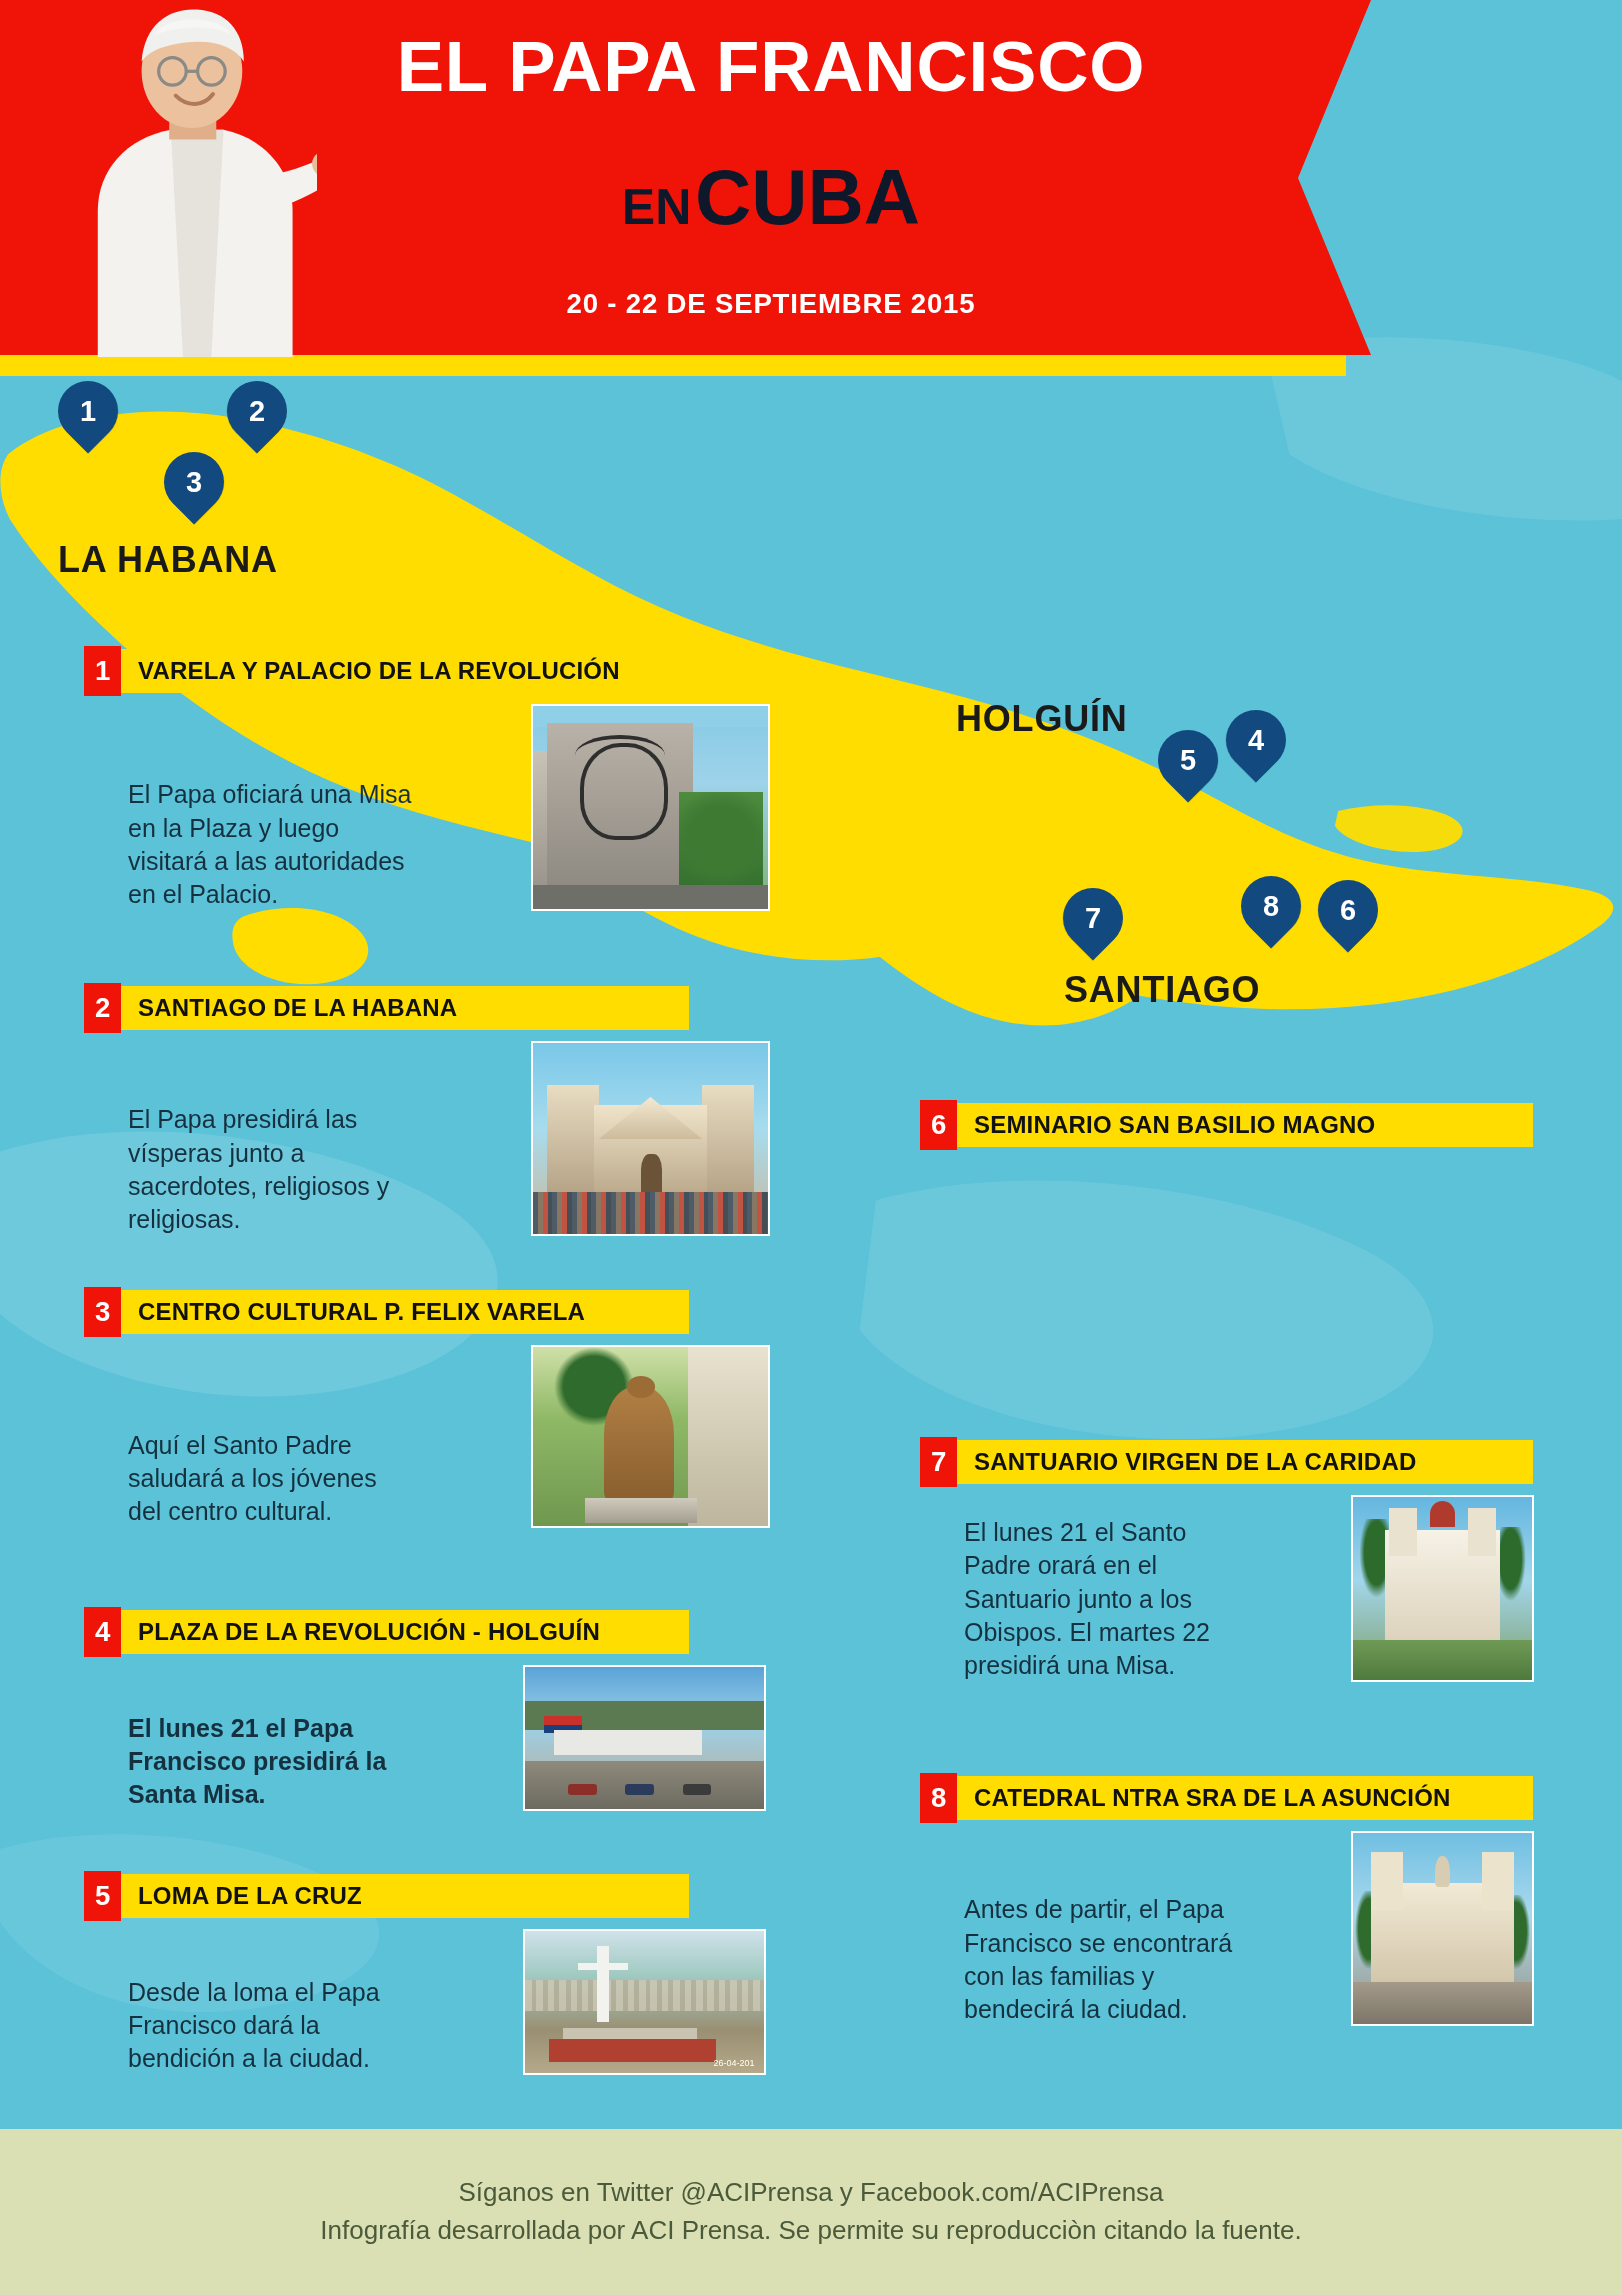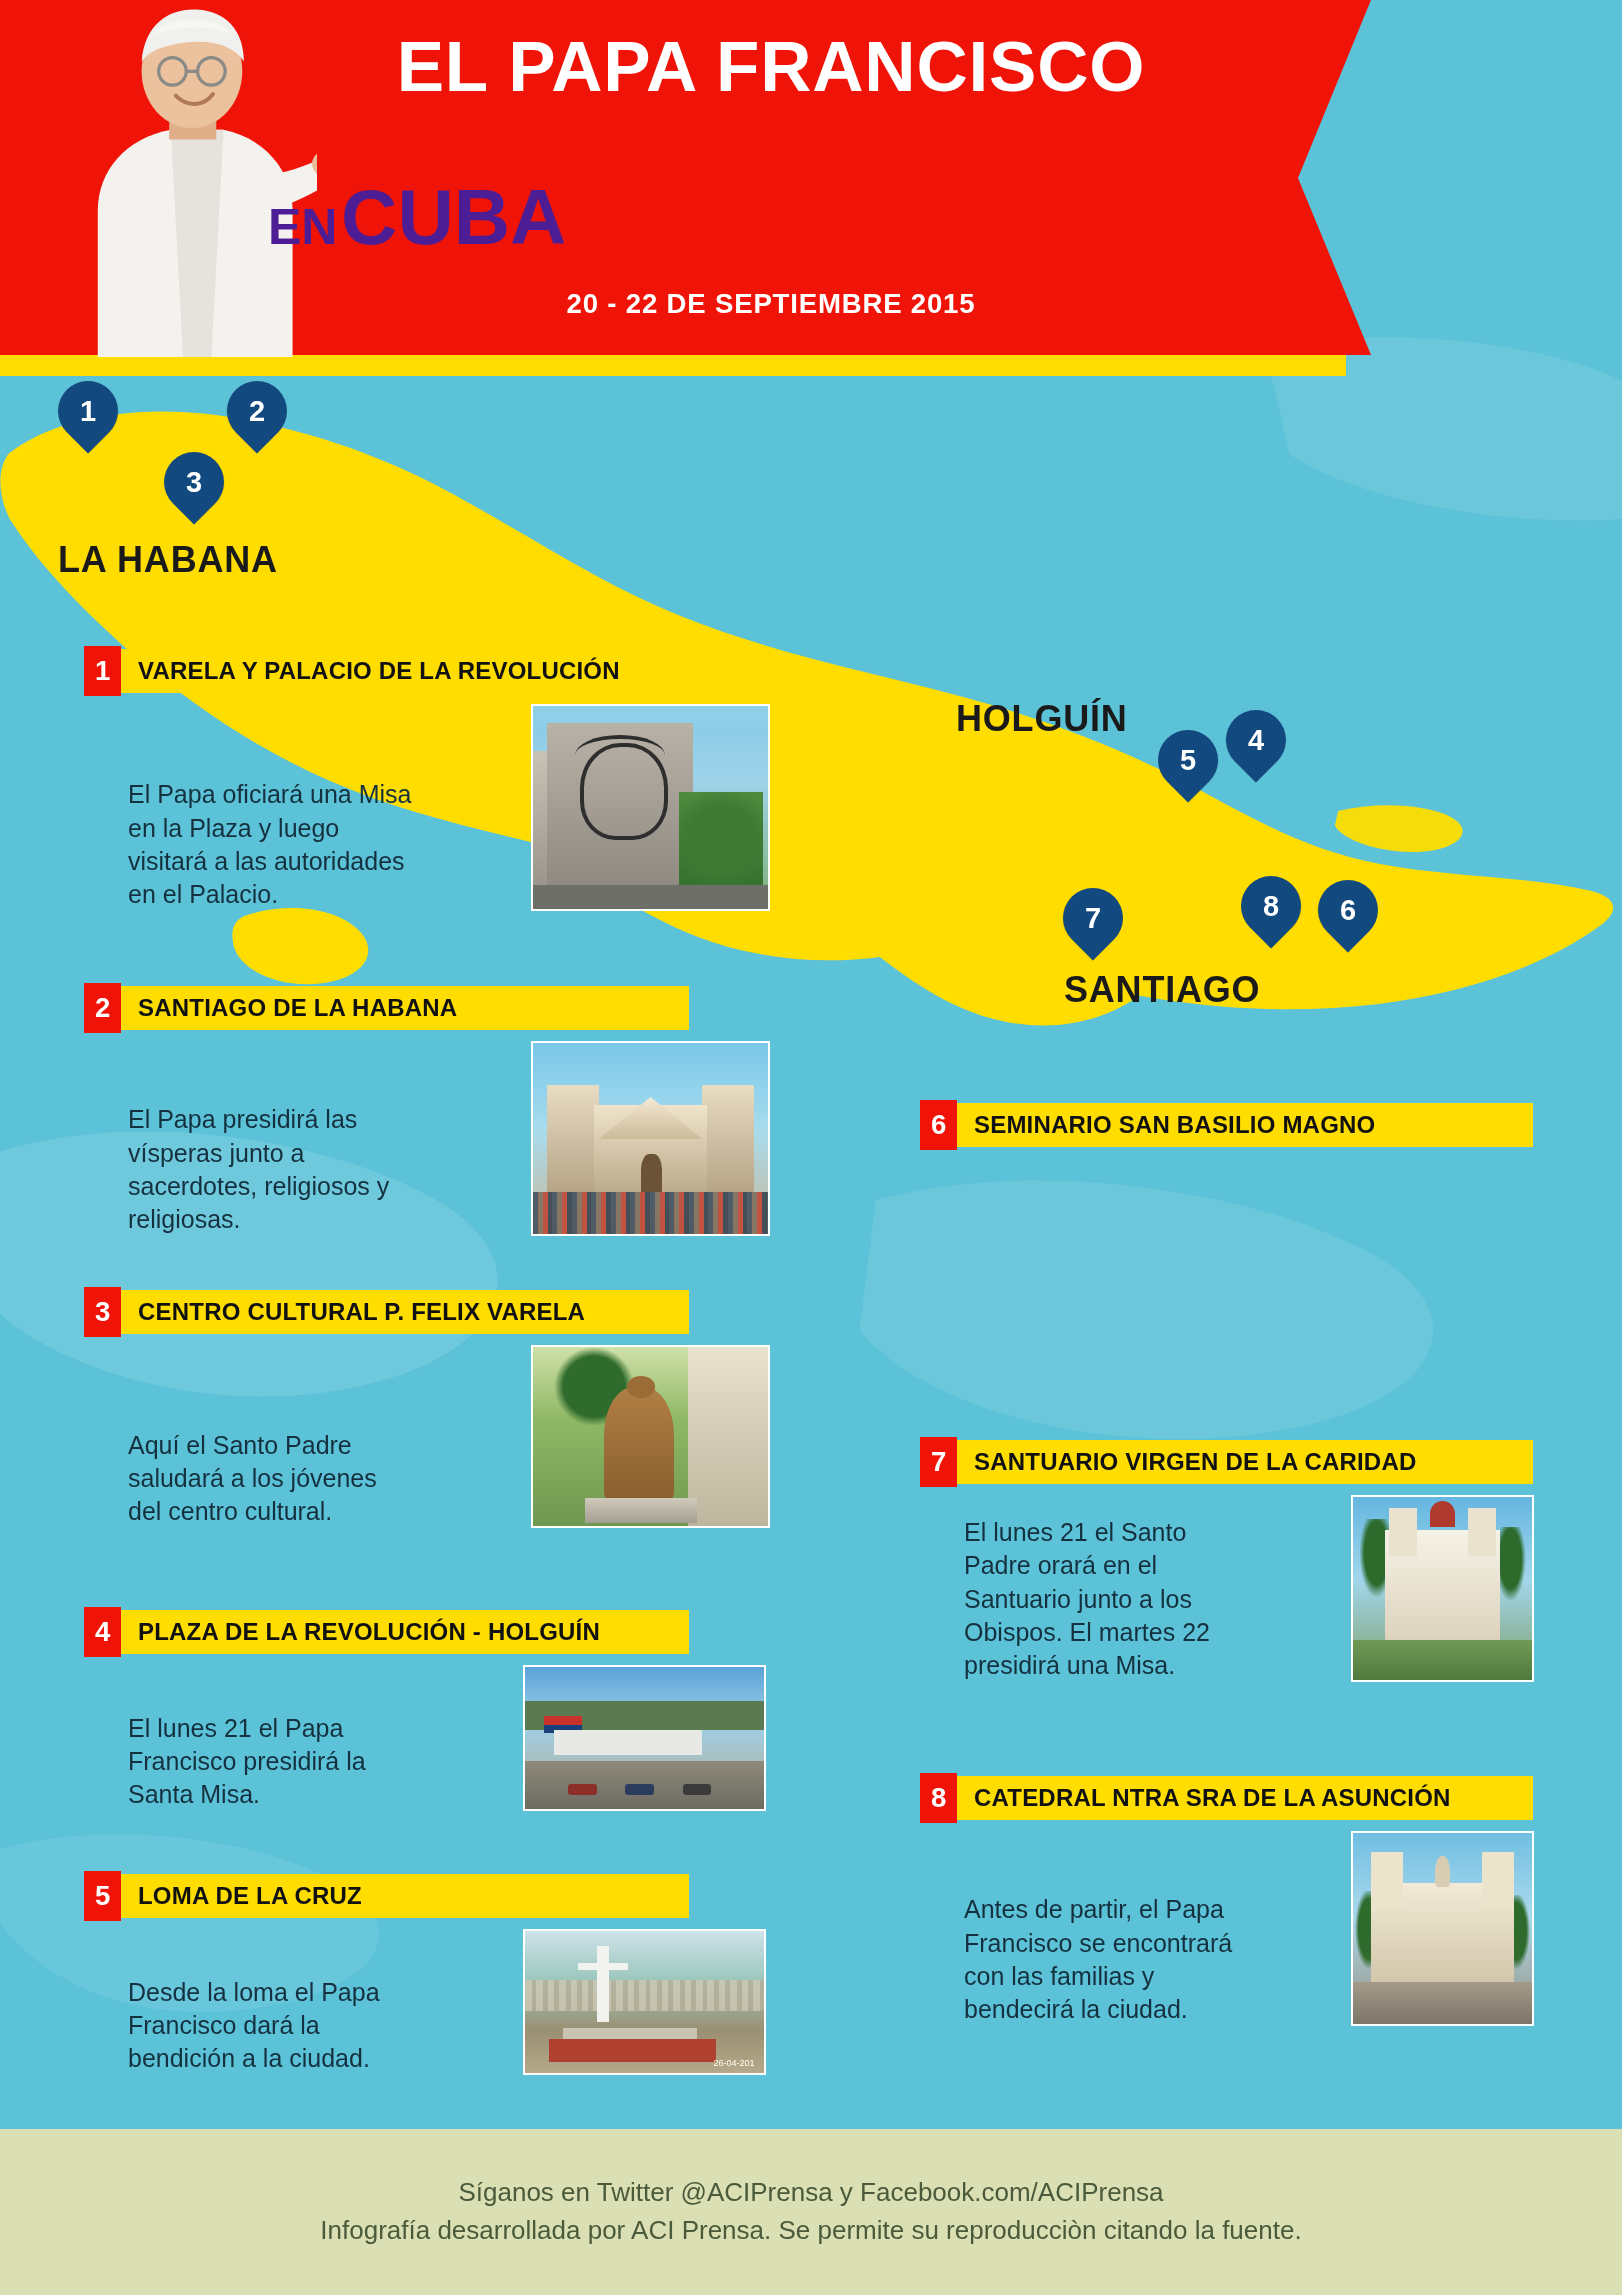--- a/index.html
+++ b/index.html
@@ -62,25 +62,25 @@
     width: 1006px;
     text-align: center;
     color: #ffffff;
     font-weight: bold;
     font-size: 71px;
     letter-spacing: 0.8px;
     line-height: 1.0;
   }
   .header-sub {
     position: absolute;
-    top: 178px;
+    top: 158px;
     left: 268px;
     width: 1006px;
-    text-align: left;
-    color: #4c1d95;
+    text-align: center;
+    color: #0f172a;
     line-height: 1.0;
   }
   .header-sub .small {
     font-size: 50px;
     font-weight: bold;
     vertical-align: baseline;
   }
   .header-sub .big {
     font-size: 78px;
     font-weight: bold;
@@ -468,21 +468,21 @@
       </div>
     </div>
   </div>
 
   <div class="card" style="top:1610px; left:89px; width:600px;">
     <div class="card-head" style="width:600px;">
       <div class="card-badge">4</div>
       <div class="card-title">PLAZA DE LA REVOLUCIÓN - HOLGUÍN</div>
     </div>
     <div class="card-body" style="height:146px;">
-      <div class="card-text" style="width:308px;">El lunes 21 el Papa Francisco presidirá la Santa Misa.</div>
+      <div class="card-text" style="width:308px;font-weight:bold;">El lunes 21 el Papa Francisco presidirá la Santa Misa.</div>
       <div class="card-photo" style="left:434px; width:243px; height:146px;">
         <div class="ph ph4">
           <div class="hill"></div>
             <div class="flag"></div>
             <div class="stage"></div>
             <div class="ground"></div>
           <div class="car car2"></div>
             <div class="car car3"></div>
             <div class="car car4"></div>
         </div>

